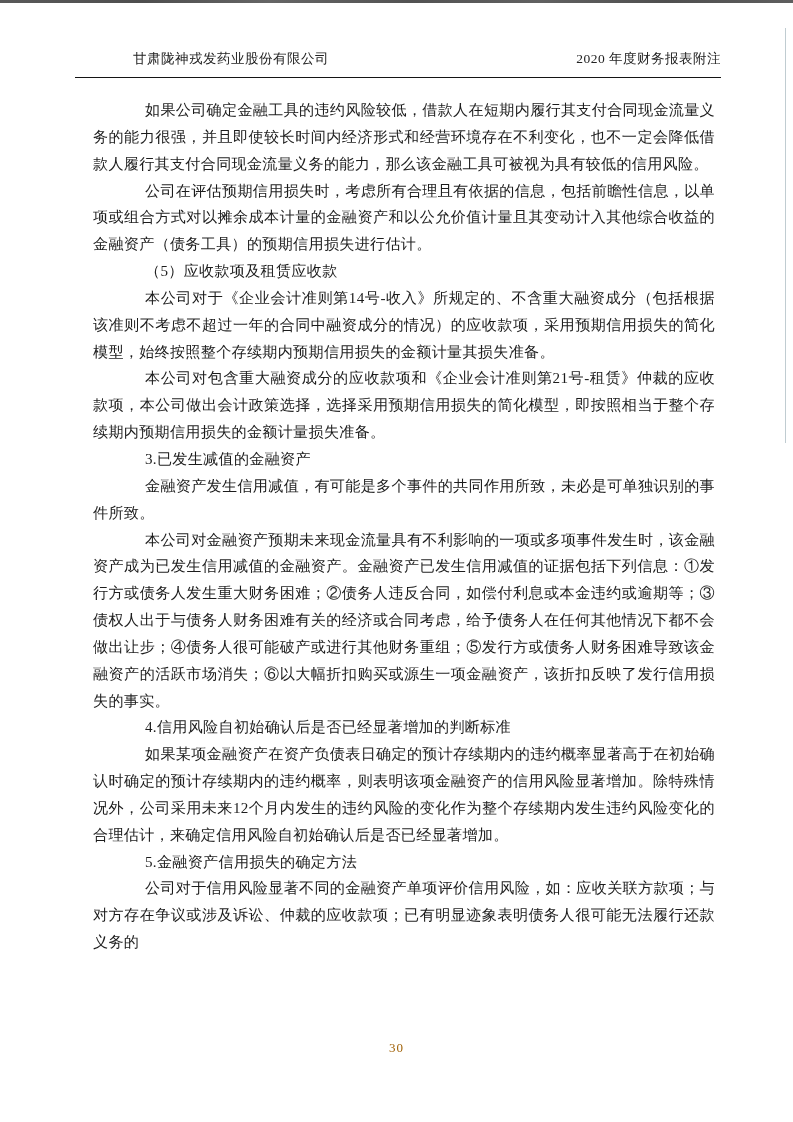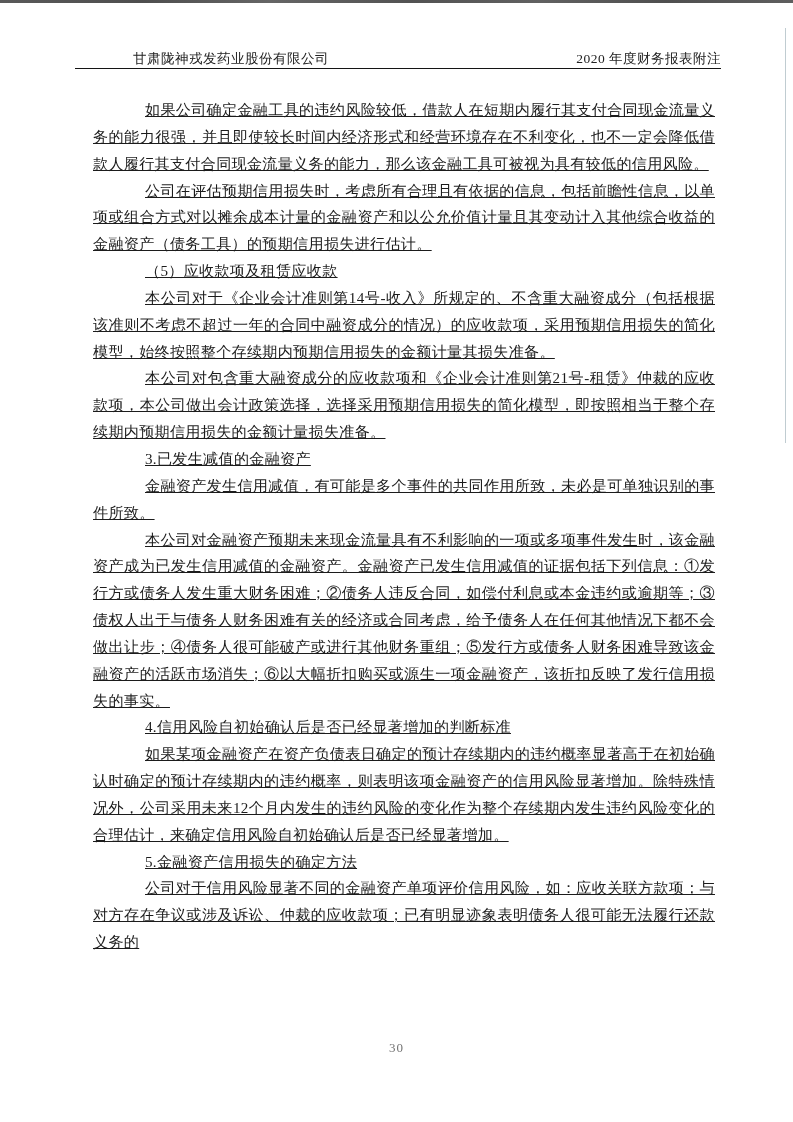--- a/index.html
+++ b/index.html
@@ -39,20 +39,21 @@
     top: 50px;
     left: 75px;
     width: 646px;
     display: flex;
     justify-content: space-between;
     align-items: flex-end;
     font-size: 13.5px;
     letter-spacing: 0.5px;
     color: #222222;
     border-bottom: 1.6px solid #141414;
+    padding-bottom: 9px;
   }
   .page-header .company {
     margin-left: 58px;
     white-space: nowrap;
   }
   .page-header .report-title {
     white-space: nowrap;
   }
   .doc-body {
     position: absolute;
@@ -61,30 +62,29 @@
     width: 622px;
     font-size: 15.1px;
     line-height: 26.85px;
     letter-spacing: 0.3px;
     text-align: justify;
     color: #1c1c1c;
   }
   .doc-body p {
     margin: 0;
     text-indent: 52px;
-    text-decoration: underline;
   }
   .page-number {
     position: absolute;
     top: 1040px;
     left: 0;
     width: 100%;
     text-align: center;
     font-size: 13px;
-    color: #737373;
+    color: #a16207;
     letter-spacing: 1px;
   }
 </style>
 </head>
 <body>
 
 <div class="sheet">
 
   <div class="scan-edge-top"></div>
   <div class="scan-edge-right"></div>

